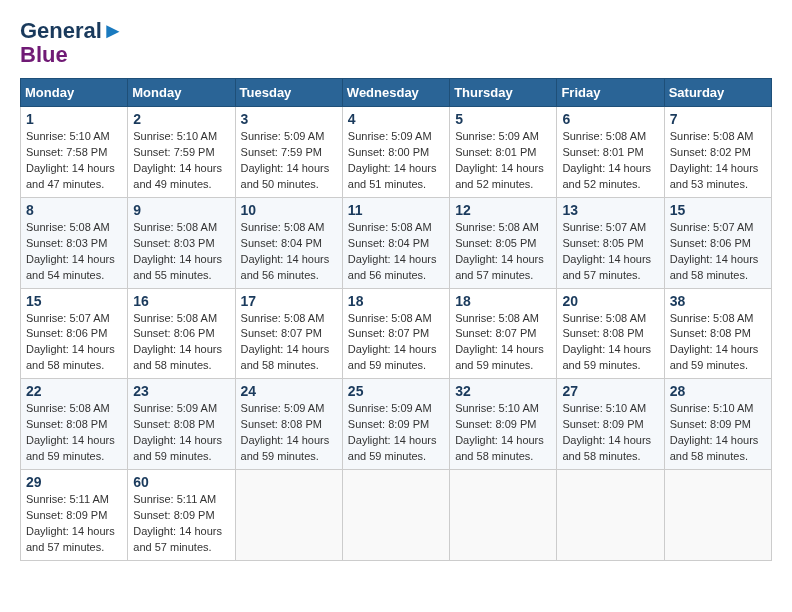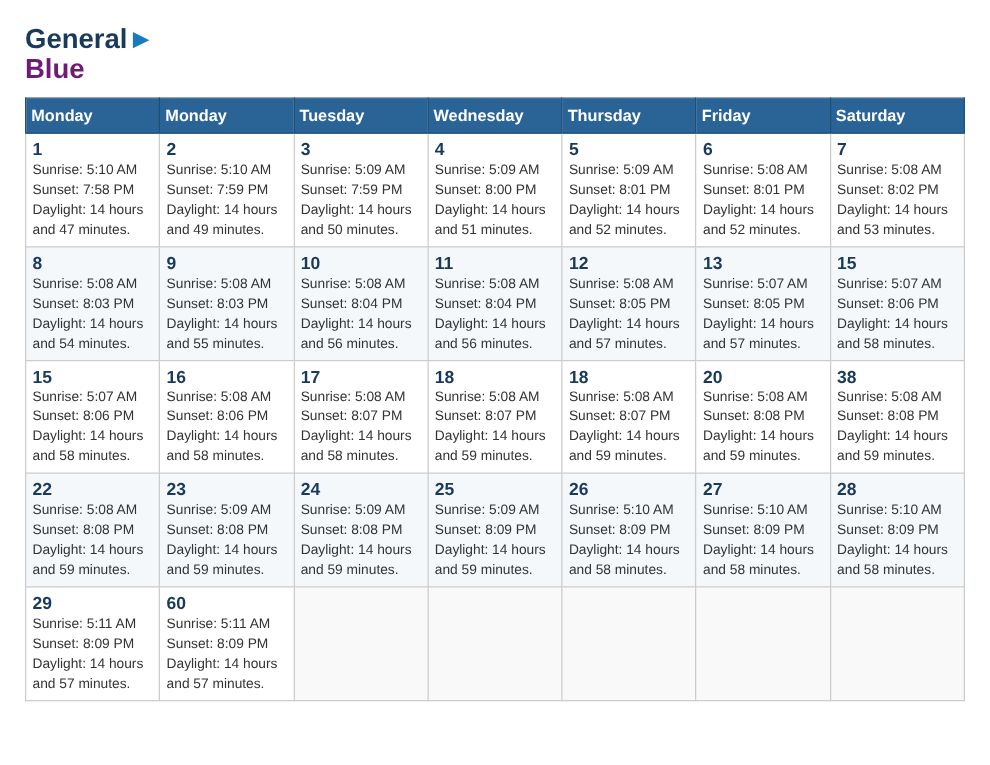--- a/index.html
+++ b/index.html
@@ -214,21 +214,21 @@
         </td>
         <td>
           <span class="day-num">24</span>
           <div class="day-info">Sunrise: 5:09 AM<br>Sunset: 8:08 PM<br>Daylight: 14 hours<br>and 59 minutes.</div>
         </td>
         <td>
           <span class="day-num">25</span>
           <div class="day-info">Sunrise: 5:09 AM<br>Sunset: 8:09 PM<br>Daylight: 14 hours<br>and 59 minutes.</div>
         </td>
         <td>
-          <span class="day-num">26</span>
+          <span class="day-num">32</span>
           <div class="day-info">Sunrise: 5:10 AM<br>Sunset: 8:09 PM<br>Daylight: 14 hours<br>and 58 minutes.</div>
         </td>
         <td>
           <span class="day-num">27</span>
           <div class="day-info">Sunrise: 5:10 AM<br>Sunset: 8:09 PM<br>Daylight: 14 hours<br>and 58 minutes.</div>
         </td>
         <td>
           <span class="day-num">28</span>
           <div class="day-info">Sunrise: 5:10 AM<br>Sunset: 8:09 PM<br>Daylight: 14 hours<br>and 58 minutes.</div>
         </td>

